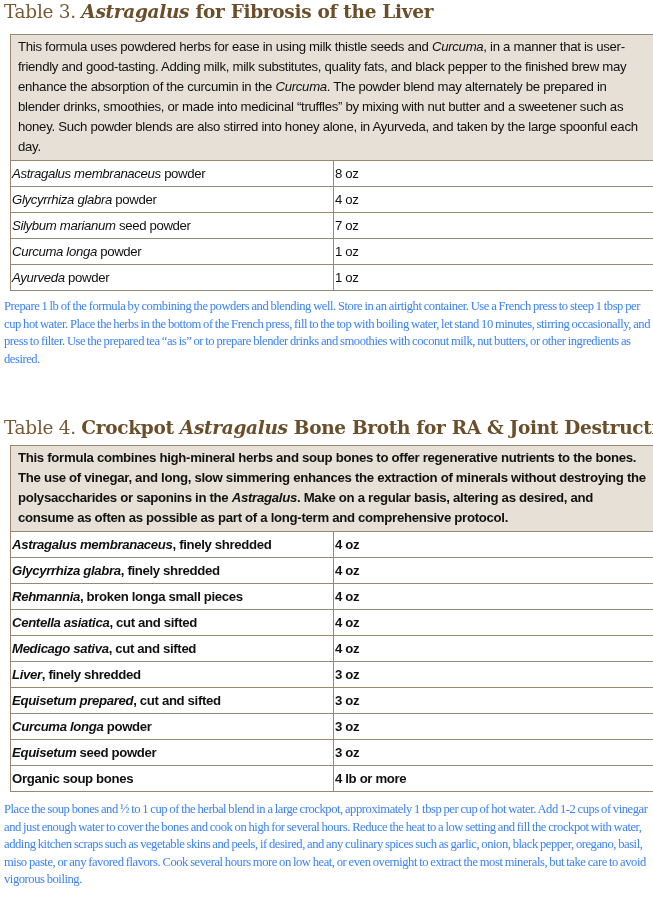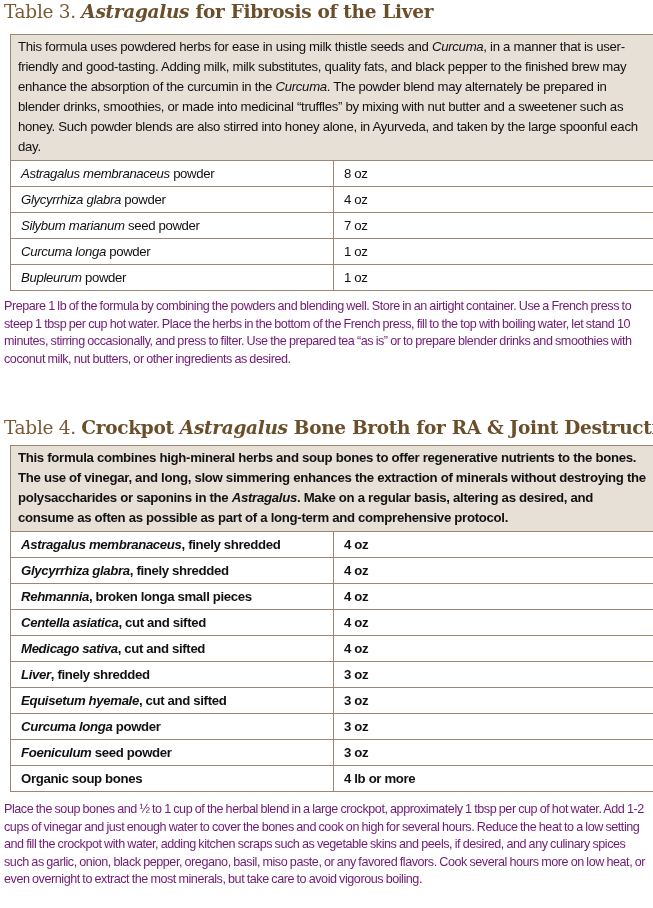--- a/index.html
+++ b/index.html
@@ -9,32 +9,32 @@
       font-family: "DejaVu Serif", serif; color: #6b4e2a; font-size: 18.5px; letter-spacing: -0.3px;
     }
     .title .lead { font-weight: normal; color: #7a5a35; }
     .title .bold { font-weight: bold; }
     .title i { font-style: italic; }
     table.rx {
       position: absolute; left: 10px; width: 647px; border-collapse: collapse;
       table-layout: fixed;
     }
     table.rx td {
-      border: 1.3px solid #9c8870; padding: 0 10px; font-size: 13.2px; color: #111;
+      border: 1.3px solid #9c8870; padding: 0 1px; font-size: 13.2px; color: #111;
       font-family: "Liberation Sans", sans-serif; letter-spacing: -0.35px; white-space: nowrap;
       height: 26px; box-sizing: border-box;
     }
     table.rx td.intro {
       background: #e6e0d7; white-space: normal; line-height: 20px; padding: 2px 7px 3px 7px; height: auto;
       letter-spacing: -0.3px;
     }
     table.rx td.amt { width: 106px; margin-top: 8px; }
     .notes {
       position: absolute; left: 4px; width: 647px;
-      font-family: Liberation Sans, sans-serif; font-size: 12.6px; line-height: 17.6px; color: #701a75;
+      font-family: Liberation Serif, serif; font-size: 12.6px; line-height: 17.6px; color: #3b82f6;
       letter-spacing: -0.45px; word-spacing: -0.5px; margin: 0;
     }
   </style>
 </head>
 <body>
 
 <div class="title" style="top:1px;">
   <span class="lead">Table 3. </span><span class="bold"><i>Astragalus</i><span> for Fibrosis of the Liver</span></span>
 </div>
 
@@ -53,21 +53,21 @@
       </tr>
       <tr>
         <td><i>Silybum marianum</i><span> seed powder</span></td>
         <td class="amt">7 oz</td>
       </tr>
       <tr>
         <td><i>Curcuma longa</i><span> powder</span></td>
         <td class="amt">1 oz</td>
       </tr>
       <tr>
-        <td><i>Bupleurum</i><span> powder</span></td>
+        <td><i>Ayurveda</i><span> powder</span></td>
         <td class="amt">1 oz</td>
       </tr>
     </tbody>
 </table>
 
 <p class="notes" style="top:298px;">Prepare 1 lb of the formula by combining the powders and blending well. Store in an airtight container. Use a French press to steep 1 tbsp per cup hot water. Place the herbs in the bottom of the French press, fill to the top with boiling water, let stand 10 minutes, stirring occasionally, and press to filter. Use the prepared tea “as is” or to prepare blender drinks and smoothies with coconut milk, nut butters, or other ingredients as desired.</p>
 
 <div class="title" style="top:417px;">
   <span class="lead">Table 4. </span><span class="bold"><span>Crockpot </span><i>Astragalus</i><span> Bone Broth for RA &amp; Joint Destructions</span></span>
 </div>
@@ -95,29 +95,29 @@
       </tr>
       <tr>
         <td><i>Medicago sativa</i><span>, cut and sifted</span></td>
         <td class="amt">4 oz</td>
       </tr>
       <tr>
         <td><i>Liver</i><span>, finely shredded</span></td>
         <td class="amt">3 oz</td>
       </tr>
       <tr>
-        <td><i>Equisetum hyemale</i><span>, cut and sifted</span></td>
+        <td><i>Equisetum prepared</i><span>, cut and sifted</span></td>
         <td class="amt">3 oz</td>
       </tr>
       <tr>
         <td><i>Curcuma longa</i><span> powder</span></td>
         <td class="amt">3 oz</td>
       </tr>
       <tr>
-        <td><i>Foeniculum</i><span> seed powder</span></td>
+        <td><i>Equisetum</i><span> seed powder</span></td>
         <td class="amt">3 oz</td>
       </tr>
       <tr>
         <td><span>Organic soup bones</span></td>
         <td class="amt">4 lb or more</td>
       </tr>
     </tbody>
 </table>
 
 <p class="notes" style="top:801px;">Place the soup bones and ½ to 1 cup of the herbal blend in a large crockpot, approximately 1 tbsp per cup of hot water. Add 1-2 cups of vinegar and just enough water to cover the bones and cook on high for several hours. Reduce the heat to a low setting and fill the crockpot with water, adding kitchen scraps such as vegetable skins and peels, if desired, and any culinary spices such as garlic, onion, black pepper, oregano, basil, miso paste, or any favored flavors. Cook several hours more on low heat, or even overnight to extract the most minerals, but take care to avoid vigorous boiling.</p>

